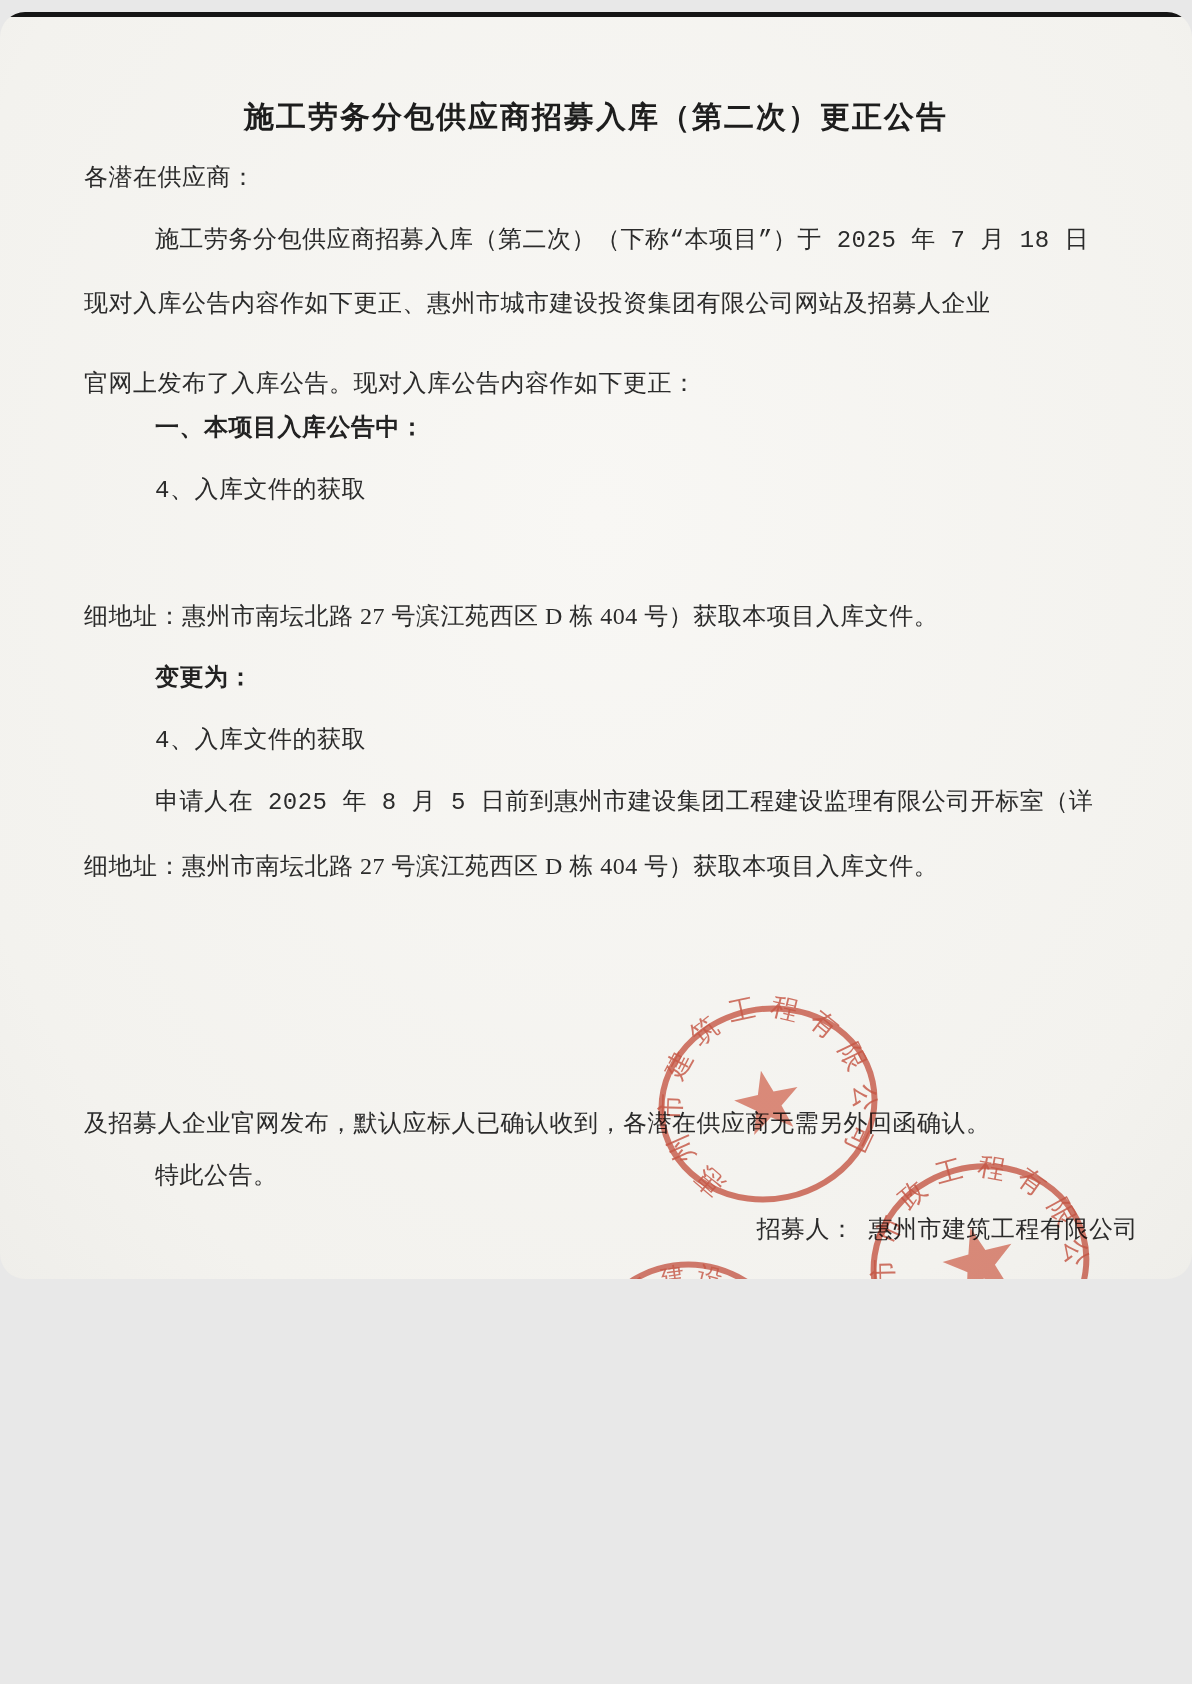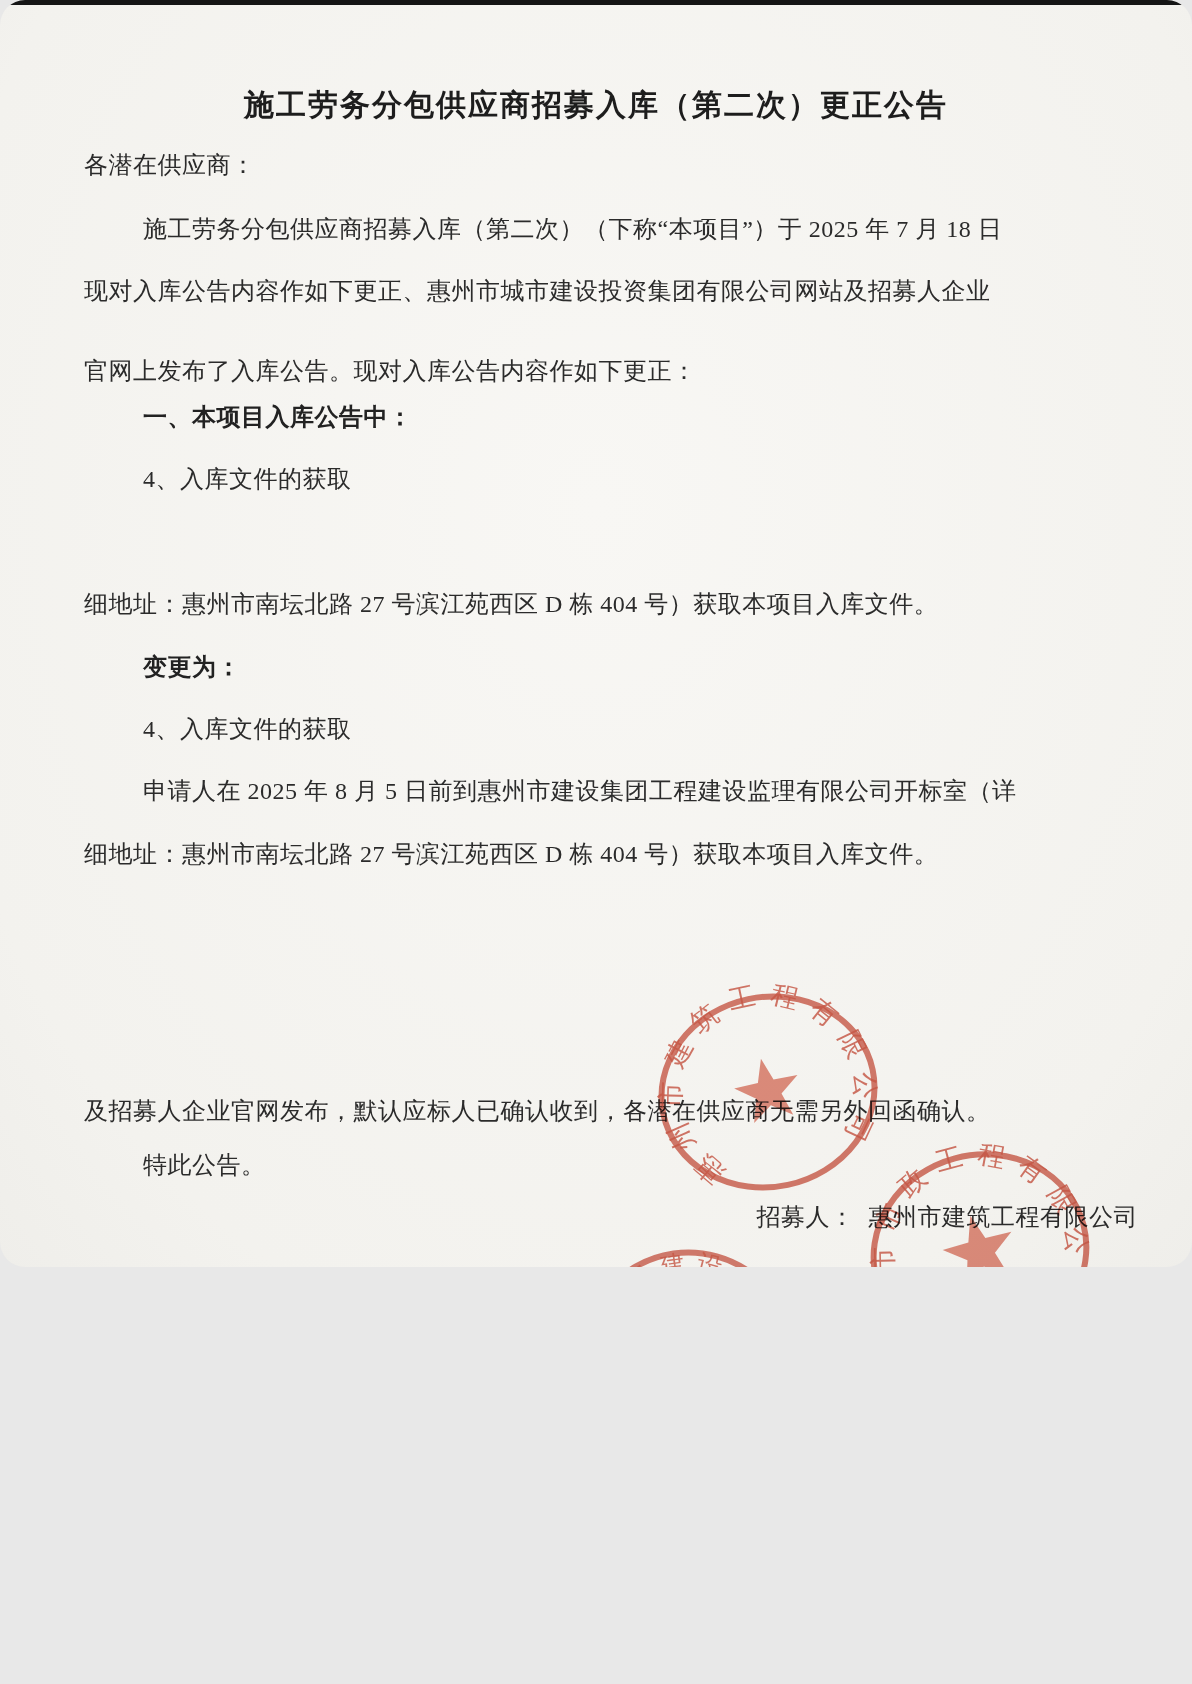--- a/index.html
+++ b/index.html
@@ -1,29 +1,29 @@
 <!DOCTYPE html>
 <html><head>
 <meta charset="utf-8">
 <style>
   html,body{margin:0;padding:0;background:#e8e8e8;}
   .page{
     position:relative;
     width:1192px;height:1267px;
-    margin:0 auto;
+    margin:12px auto;
     background:#f6f5f2;
     background-image:radial-gradient(ellipse at 50% 40%, #f8f7f4 0%, #f3f2ee 80%, #efeeea 100%);
     font-family:"Liberation Serif","DejaVu Serif",serif;
     color:#2b2b2b;
     overflow:hidden;
     border-radius:25px;
   }
   .topbar{position:absolute;left:0;top:0;width:100%;height:5px;background:#151515;}
   .line{position:absolute;font-size:24px;line-height:34px;letter-spacing:.5px;white-space:nowrap;}
-  .ind{left:143px;}
+  .ind{left:155px;font-family:Liberation Mono, monospace;}
   .flush{left:84px;}
   .bold{font-weight:700;color:#222;}
   .title{left:0;right:0;text-align:center;font-size:30px;font-weight:700;letter-spacing:2px;color:#1d1d1d;}
   .r{right:54px;}
   .rdate{right:86px;text-align:right;}
   .gap{margin-left:14px;}
   .stamp{position:absolute;mix-blend-mode:multiply;opacity:.88;}
 </style>
 </head>
 <body>

